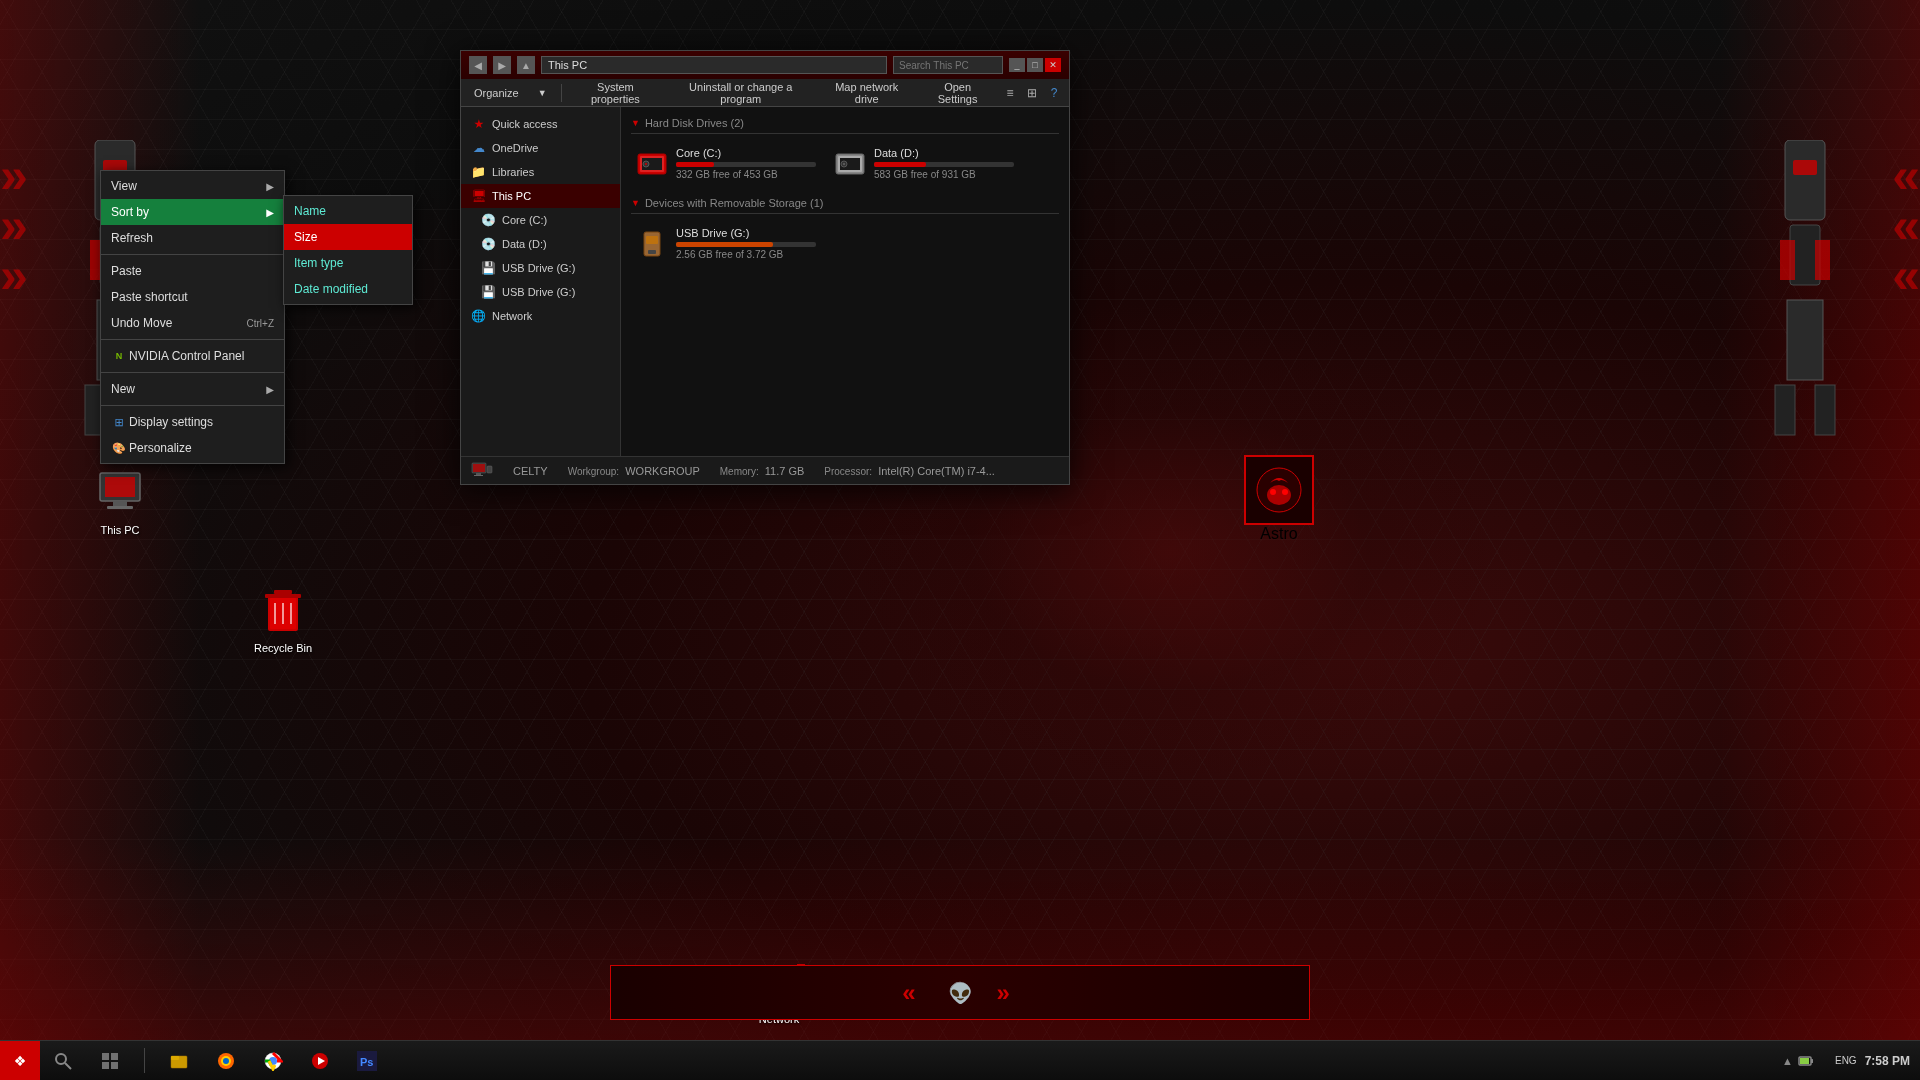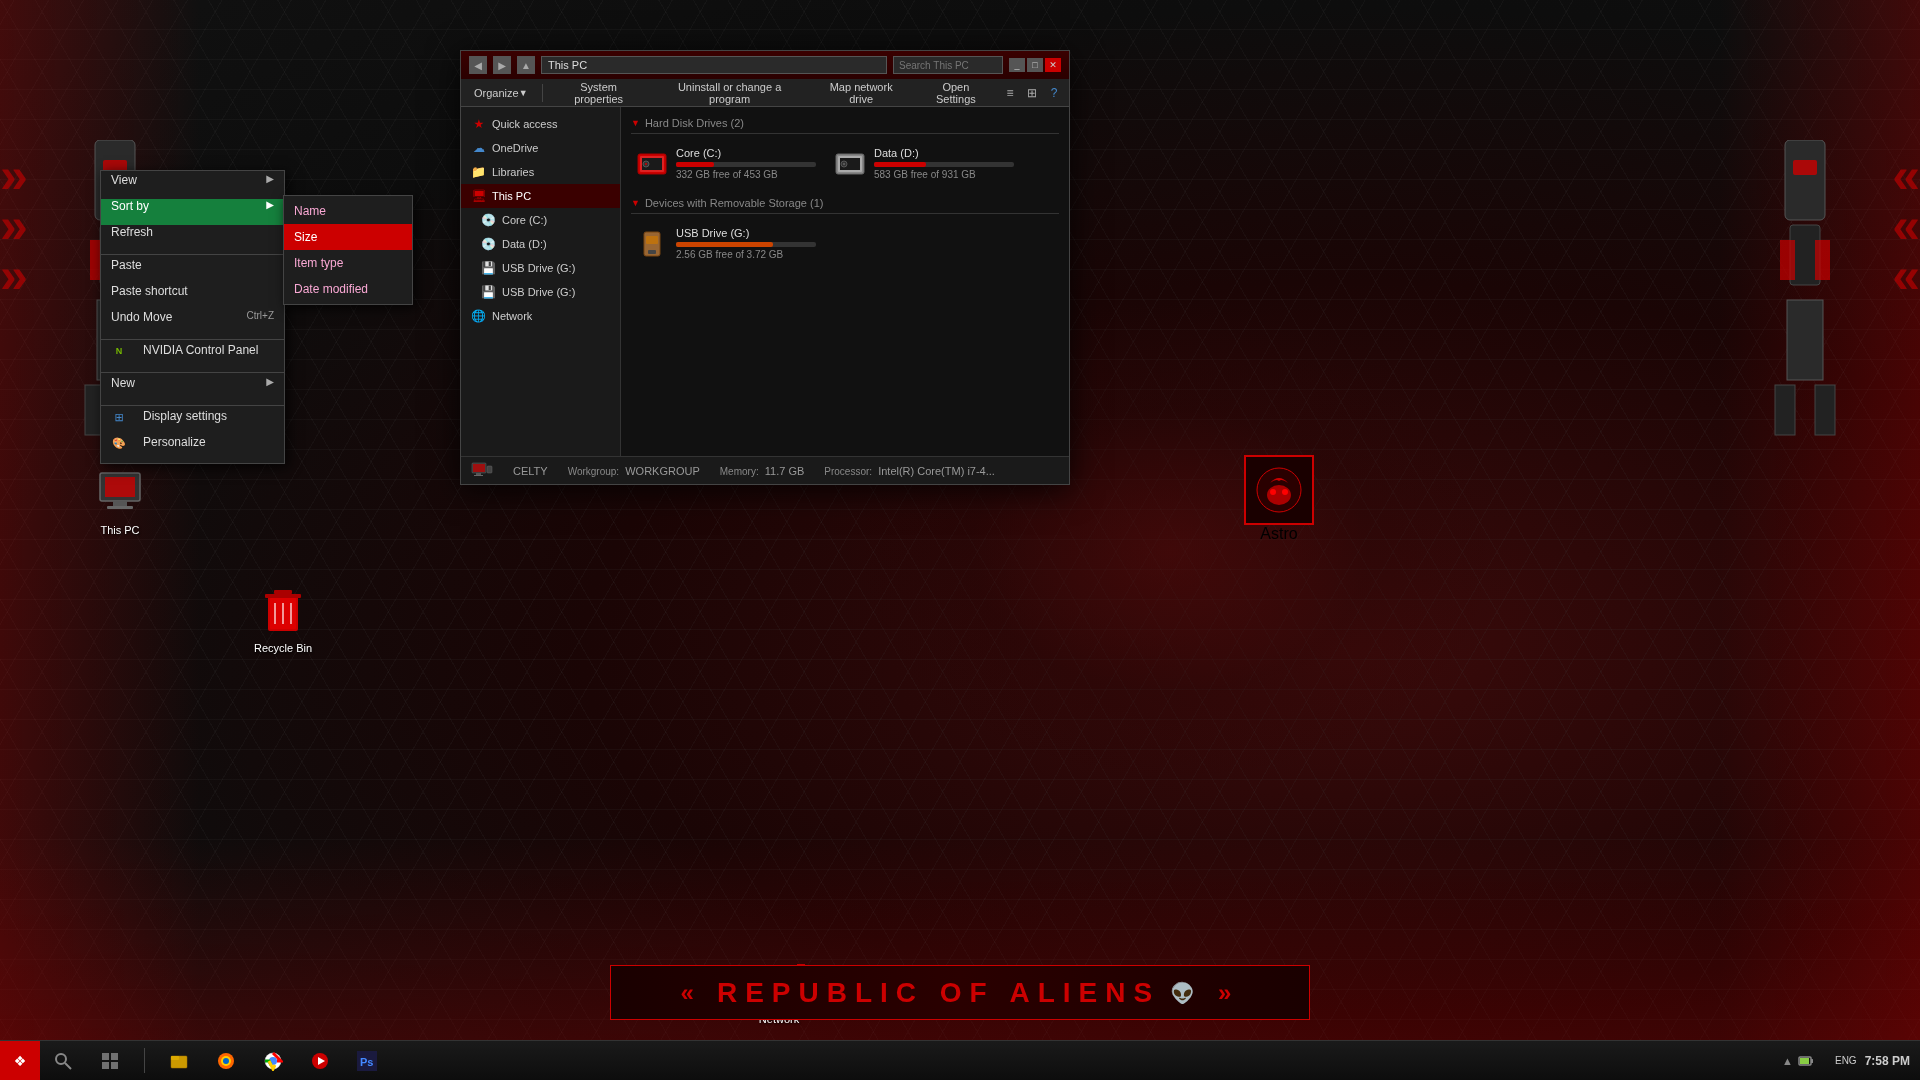--- a/index.html
+++ b/index.html
@@ -277,21 +277,21 @@
     .fe-toolbar-btn {
       height: 22px;
       padding: 0 8px;
       background: transparent;
       border: none;
       color: #ccc;
       font-size: 11px;
       cursor: pointer;
       display: flex;
       align-items: center;
-      gap: 0;
+      gap: 19px;
     }
 
     .fe-toolbar-separator {
       width: 1px;
       height: 18px;
       background: #444;
       margin: 0 3px;
     }
 
     .fe-view-icons {
@@ -445,26 +445,26 @@
       background: #1e1e1e;
       border: 1px solid #444;
       box-shadow: 3px 3px 12px rgba(0,0,0,0.8);
       z-index: 200;
       padding: 2px 0;
     }
 
     .ctx-item {
       height: 26px;
       display: flex;
-      align-items: flex-start;
+      align-items: center;
       padding: 0 10px;
       color: #ddd;
       font-size: 12px;
       cursor: pointer;
-      gap: 16px;
+      gap: 2px;
       position: relative;
     }
     .ctx-item.active { background: #15803d; color: #fff; }
 
     .ctx-item .arrow {
       margin-left: auto;
       font-size: 10px;
       color: #aaa;
     }
 
@@ -498,21 +498,21 @@
       box-shadow: 3px 3px 12px rgba(0,0,0,0.8);
       z-index: 201;
       padding: 2px 0;
     }
 
     .sub-item {
       height: 26px;
       display: flex;
       align-items: center;
       padding: 0 10px;
-      color: #f9a8d4;
+      color: #5eead4;
       font-size: 12px;
       cursor: pointer;
     }
     .sub-item.active-sub { background: #cc0000; color: #fff; }
 
     
     .profile-area {
       position: absolute;
       right: 1090px;
       top: 135px;
@@ -640,21 +640,20 @@
       <path d="M18 20 Q27 10 36 20 Q30 15 27 18 Q24 15 18 20Z" fill="#cc0000"></path>
       <ellipse cx="27" cy="32" rx="12" ry="10" fill="#aa0000"></ellipse>
       <circle cx="21" cy="29" r="3" fill="#ff0000"></circle>
       <circle cx="33" cy="29" r="3" fill="#ff0000"></circle>
     </svg>
   </div>
   <span class="icon-label">Astro</span>
 </div>
 
 <div class="brand-banner">
-  <span>REPUBLIC OF ALIENS</span>
   <span style="margin-left:10px;font-size:20px;">👽</span>
 </div>
 
 <div class="file-explorer">
 
   <div class="fe-titlebar">
     <button class="nav-btn">◀</button>
     <button class="nav-btn">▶</button>
     <button class="nav-btn">▲</button>
     <div class="fe-address-bar">

